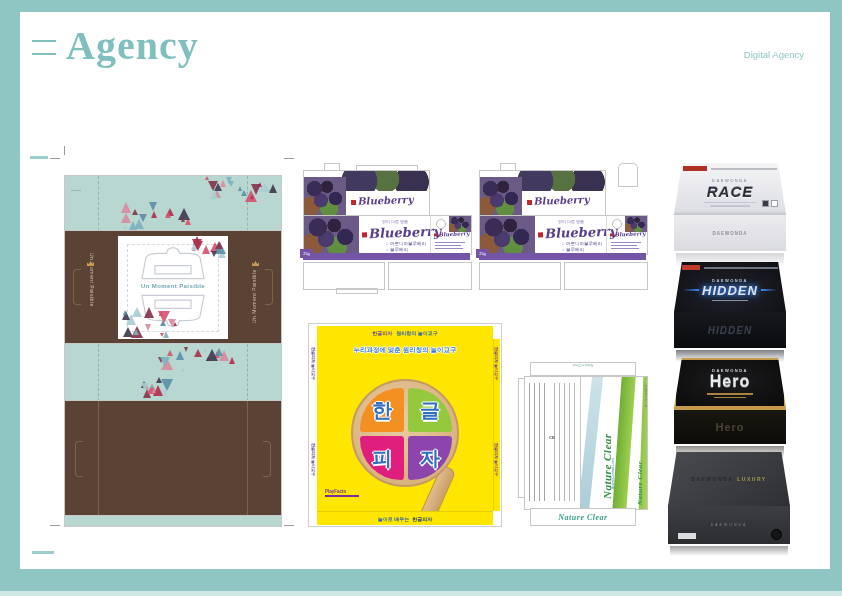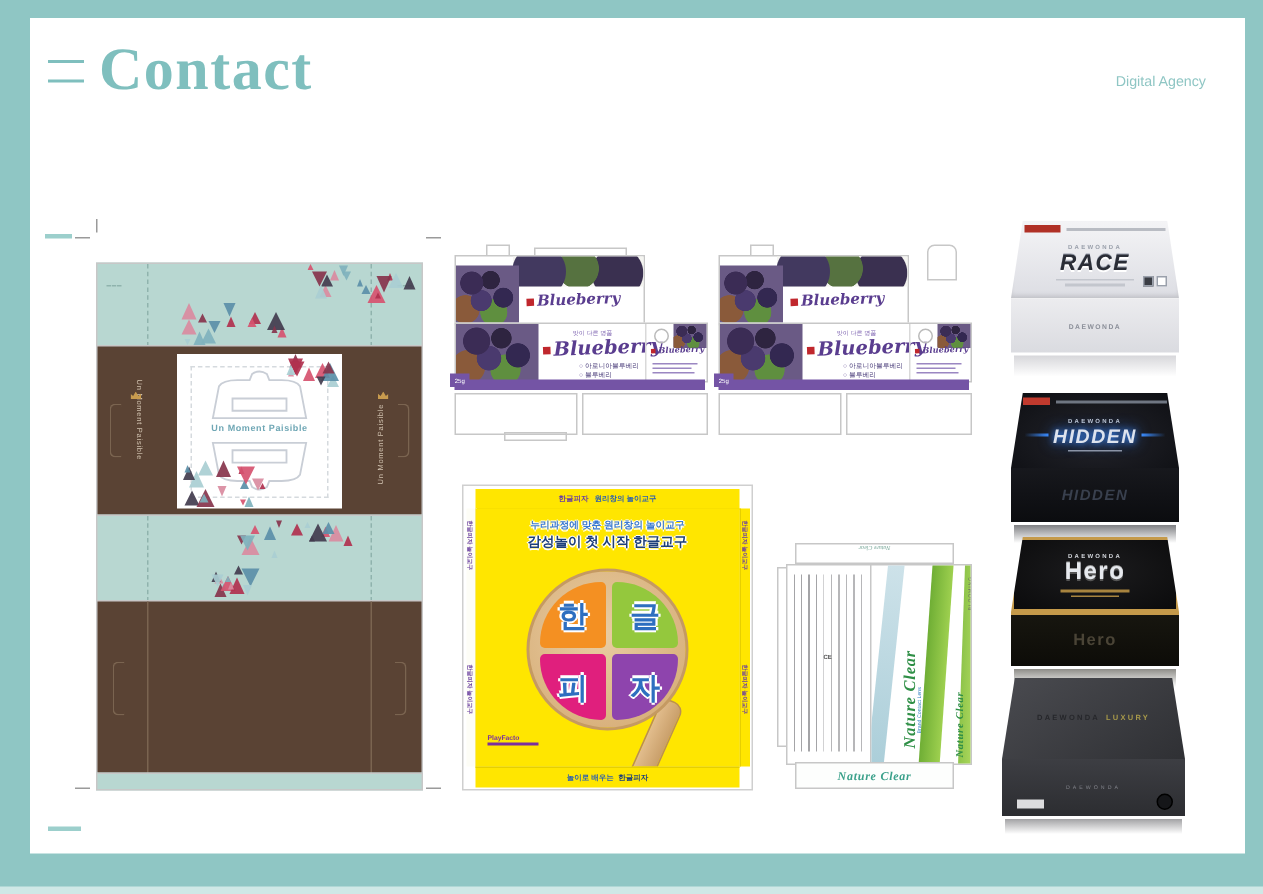--- a/index.html
+++ b/index.html
@@ -90,21 +90,21 @@
 </style>
 </head>
 <body>
 
 <div id="canvas">
   <div id="page"></div>
   <div id="bottom-light"></div>
 
   <div class="abs hdr-line" style="left:32px;top:40px;"></div>
   <div class="abs hdr-line" style="left:32px;top:53px;"></div>
-  <div class="abs title" style="left:66px;top:22px;">Contact</div>
+  <div class="abs title" style="left:66px;top:22px;">Agency</div>
   <div class="abs agency" style="right:38px;top:49px;width:220px;">Digital Agency</div>
   <div class="abs margin-tick" style="left:30px;top:156px;width:18px;"></div>
   <div class="abs margin-tick" style="left:32px;top:551px;width:22px;"></div>
 
   <div class="abs" style="left:64px;top:158px;width:216px;height:370px;">
 
     <div class="mark" style="left:-14px;top:0;width:10px;height:1px;"></div>
     <div class="mark" style="left:0;top:-12px;width:1px;height:9px;"></div>
     <div class="mark" style="left:220px;top:0;width:10px;height:1px;"></div>
     <div class="mark" style="left:-14px;top:367px;width:10px;height:1px;"></div>
@@ -325,21 +325,20 @@
       <div class="pz-side rot90 abs" style="left:5px;top:8px;">한글피자 놀이교구</div>
       <div class="pz-side rot90 abs" style="left:5px;top:104px;">한글피자 놀이교구</div>
     </div>
     <div class="abs yellow" style="left:184px;top:15px;width:6px;height:172px;border-left:1px solid #e6cf00;">
       <div class="pz-side rot90 abs" style="left:5px;top:8px;">한글피자 놀이교구</div>
       <div class="pz-side rot90 abs" style="left:5px;top:104px;">한글피자 놀이교구</div>
     </div>
 
     <div class="abs yellow" style="left:8px;top:15px;width:176px;height:172px;">
       <div class="abs pz-line1" style="left:0;top:7px;width:176px;text-align:center;">누리과정에 맞춘 원리창의 놀이교구</div>
-      <div class="abs pz-line2" style="left:0;top:16px;width:176px;text-align:center;">감성놀이 첫 시작 한글교구</div>
 
       <div class="abs handle" style="left:112px;top:126px;width:14px;height:58px;transform:rotate(24deg);"></div>
       <div class="abs paddle" style="left:34px;top:40px;width:104px;height:104px;">
         <div class="slice" style="left:7px;top:7px;background:#f49022;border-radius:100% 8% 8% 8%;">
           <span class="slice-char">한</span>
         </div>
         <div class="slice" style="left:55px;top:7px;background:#94c83d;border-radius:8% 100% 8% 8%;">
           <span class="slice-char">글</span>
         </div>
         <div class="slice" style="left:7px;top:55px;background:#e01f7d;border-radius:8% 8% 8% 100%;">
@@ -382,21 +381,21 @@
       <div class="abs rot-neg90 nc-sub" style="left:30px;top:112px;">Brand Contact Lens</div>
       <div class="abs rot-neg90" style="left:64px;top:30px;font-size:3.5px;color:#666;letter-spacing:.5px;">BLOOMING</div>
       <div class="abs rot-neg90 nc-title" style="left:55px;top:128px;font-size:7px;">Nature Clear</div>
     </div>
 
     <div class="abs cutline" style="left:12px;top:146px;width:104px;height:16px;background:#fdfefd;display:flex;align-items:center;justify-content:center;">
       <span class="nc-title" style="color:#3aa08a;font-size:8px;">Nature Clear</span>
     </div>
   </div>
 
-  <div class="abs" style="left:674px;top:147px;width:112px;height:104px;">
+  <div class="abs" style="left:674px;top:163px;width:112px;height:104px;">
     <div class="lid" style="height:52px;background:linear-gradient(180deg,#f4f4f6,#dcdde3);box-shadow:inset 0 -2px 3px rgba(0,0,0,.12);">
       <div class="red-chip" style="left:9px;top:3px;width:24px;height:5px;"></div>
       <div class="abs" style="left:37px;top:5px;width:66px;height:1.5px;background:#b9bcc3;"></div>
       <div class="brand-sm" style="color:#9aa0ab;margin-top:6px;">DAEWONDA</div>
       <div class="chrome-name" style="font-size:15px;color:#2a2d36;text-shadow:0 1px 0 #fff,0 -1px 0 #9aa0ad;">RACE</div>
       <div class="micro" style="width:52px;background:#c3c6cd;"></div>
       <div class="micro" style="width:40px;background:#c3c6cd;"></div>
       <div class="abs" style="right:8px;bottom:8px;width:5px;height:5px;border:1px solid #9aa0ab;background:#fff;"></div>
       <div class="abs" style="right:17px;bottom:8px;width:5px;height:5px;border:1px solid #9aa0ab;background:#3a3d44;"></div>
     </div>

